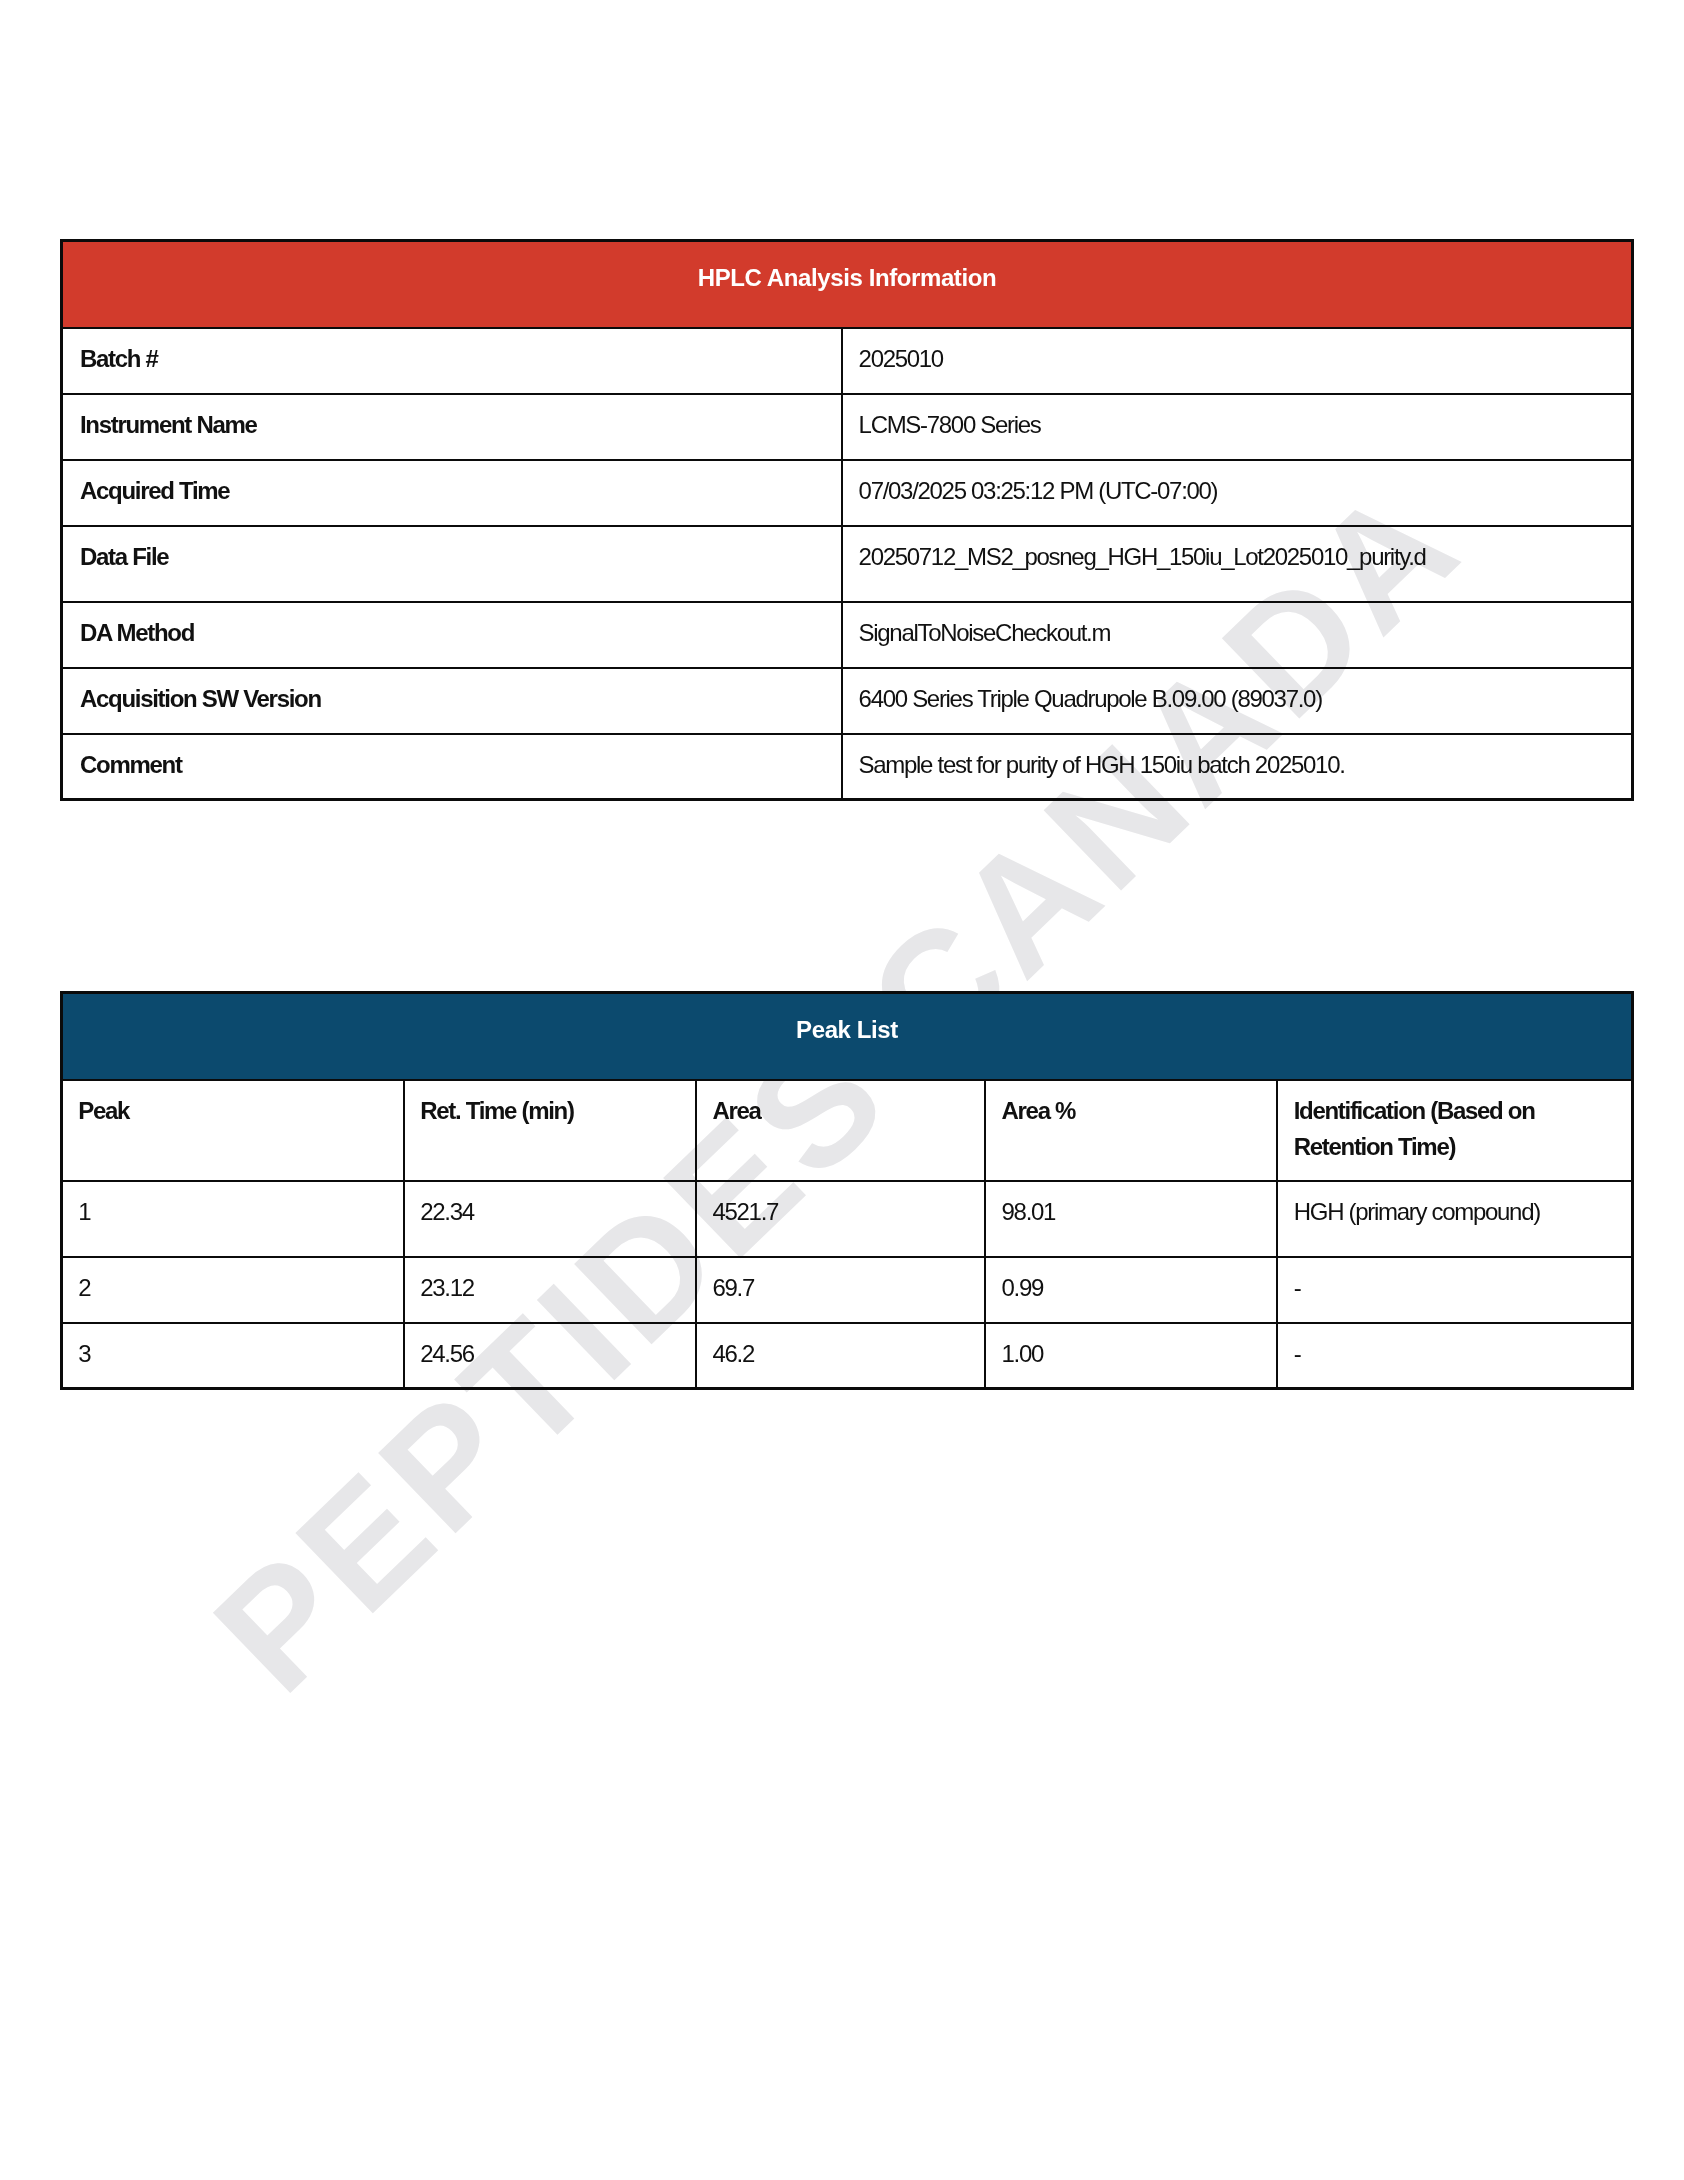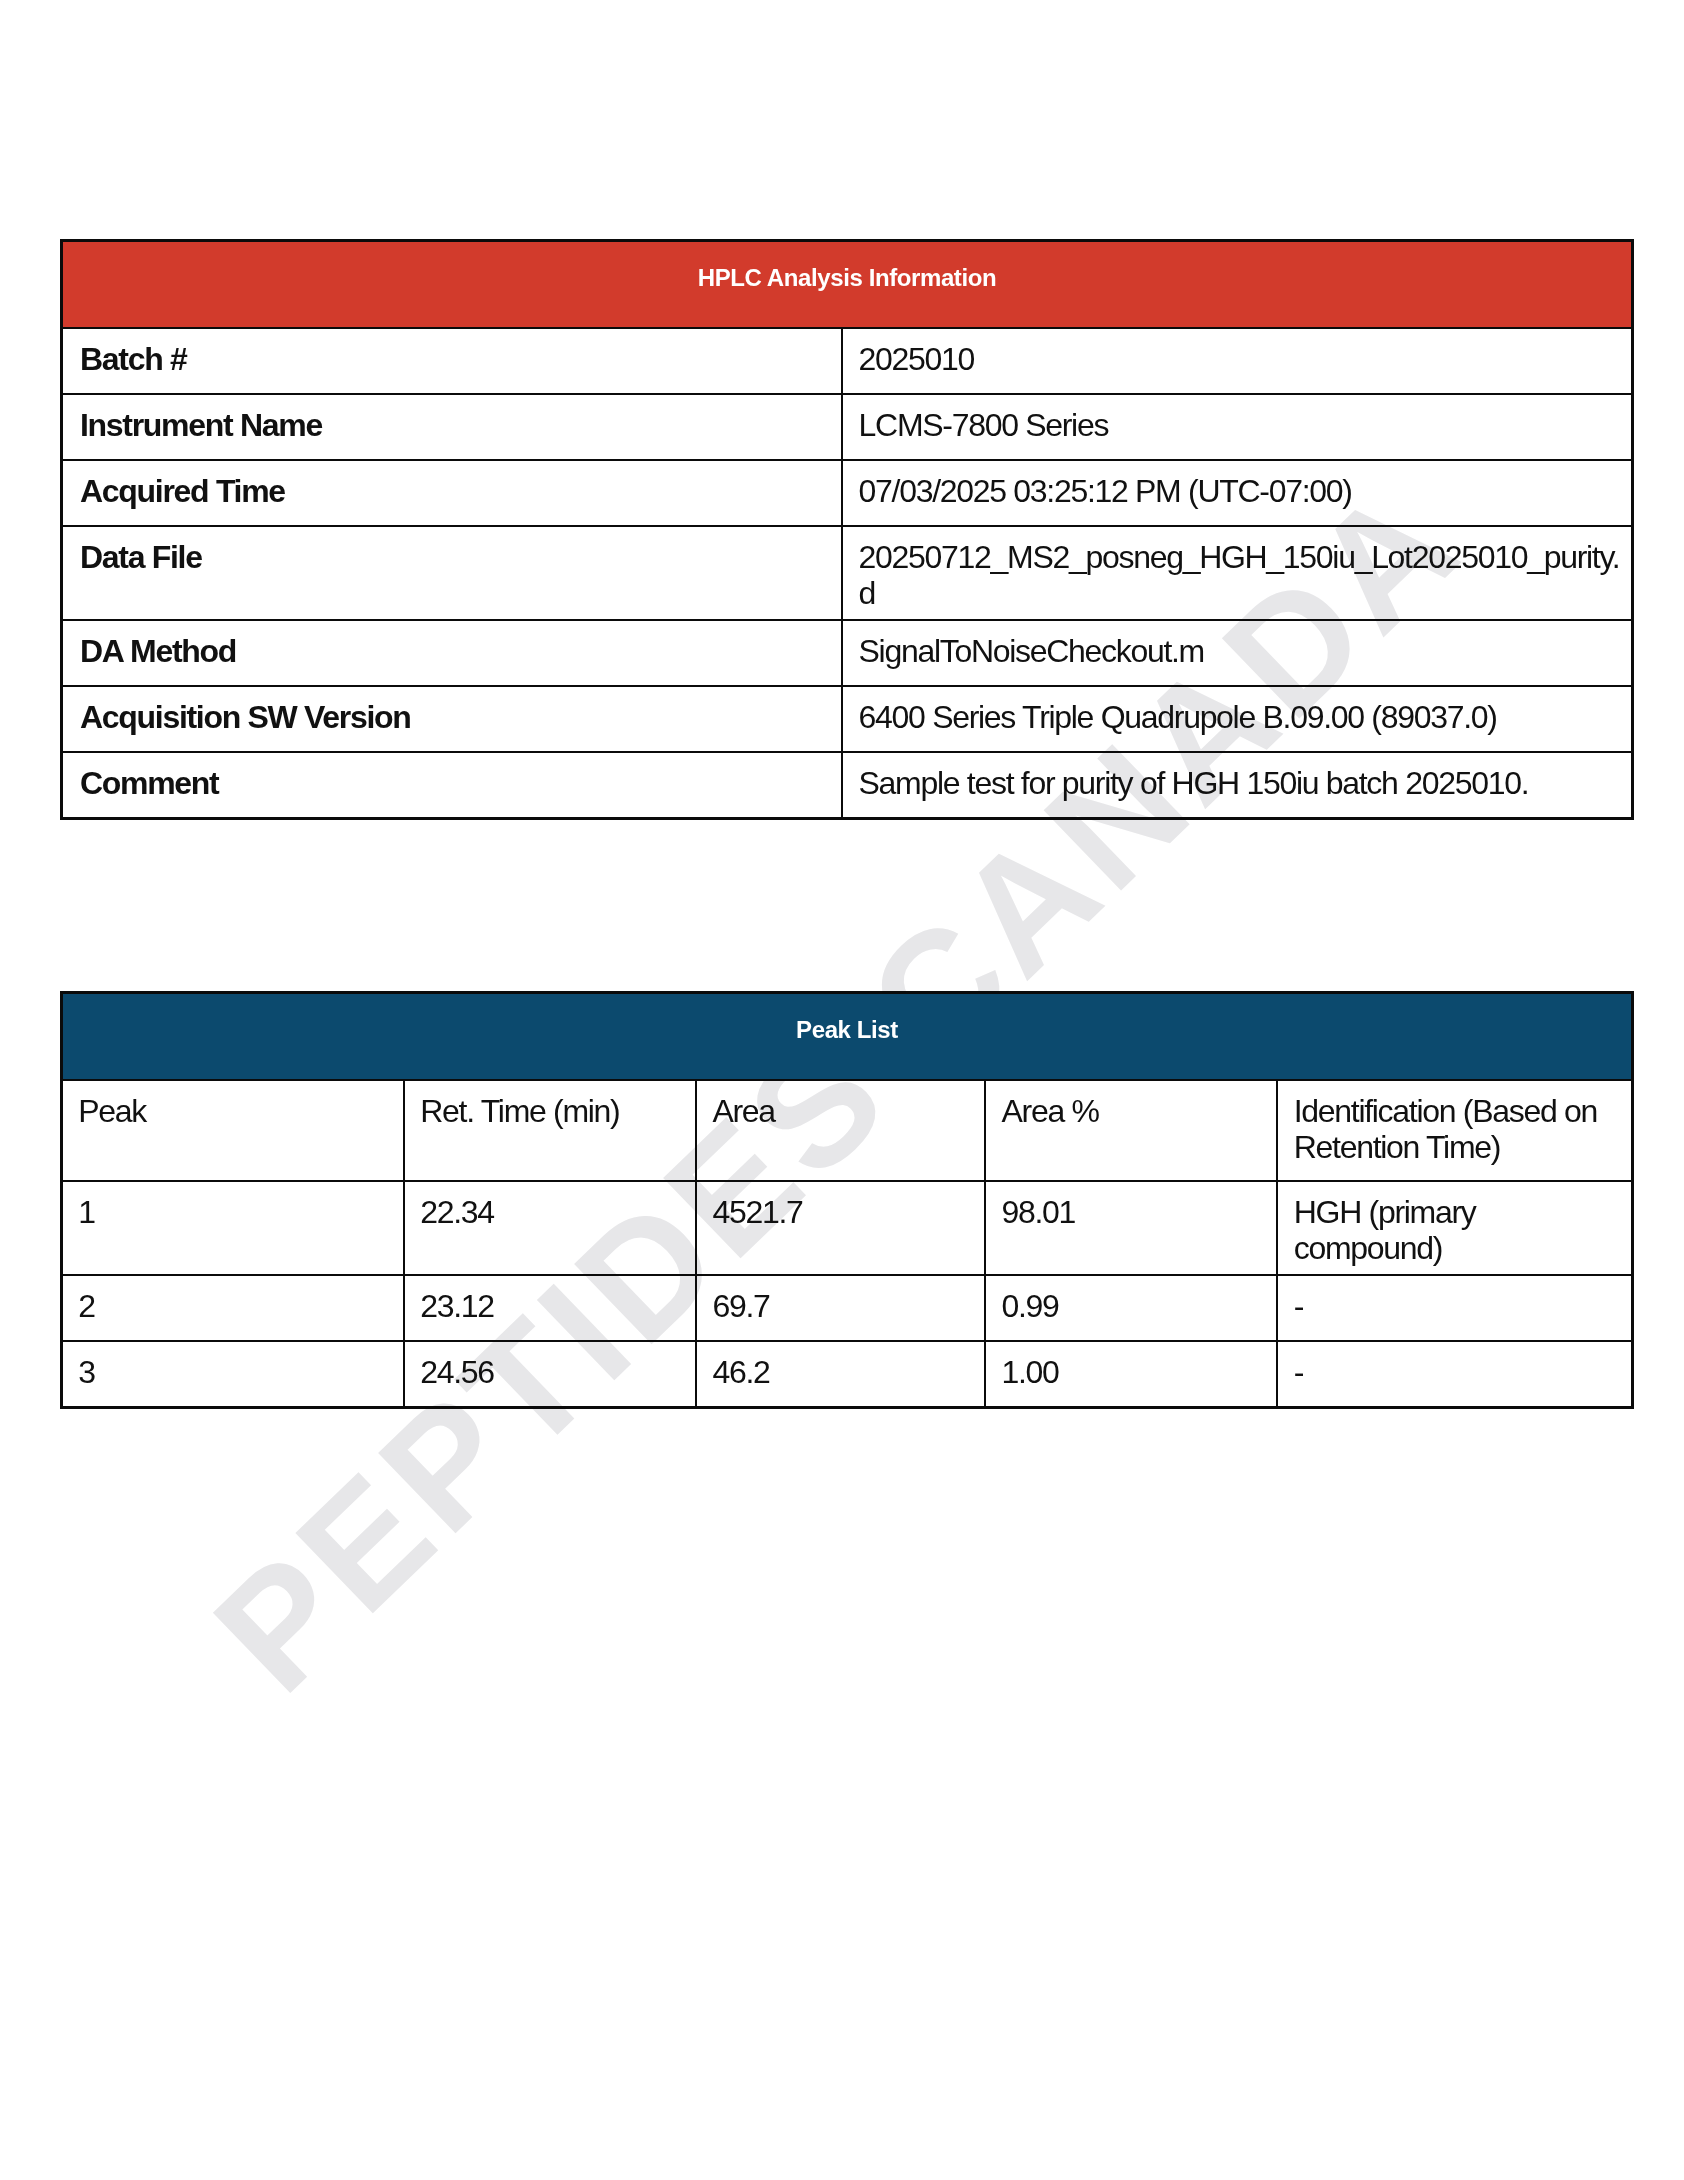--- a/index.html
+++ b/index.html
@@ -29,21 +29,21 @@
   #peak-wrap { top: 991px; }
   table {
     width: 100%;
     border-collapse: collapse;
     table-layout: fixed;
     border: 3.4px solid #0b0b0b;
   }
   th, td {
     border: 2.6px solid #0b0b0b;
     vertical-align: top;
-    font-size: 32px;
+    font-size: 24px;
     line-height: 36px;
     letter-spacing: -1.3px;
     color: #111111;
     overflow: hidden;
     box-sizing: border-box;
   }
   th.band {
     height: 87px;
     background: #d23b2c;
     color: #ffffff;
@@ -60,21 +60,21 @@
   tr.h118 { height: 101px; }
   td.lbl {
     font-weight: bold;
     padding: 12px 8.5px 8.5px 17px;
   }
   td.val {
     padding: 12px 10.2px 8.5px 15.3px;
   }
   td.break { word-break: break-all; }
   th.colhead {
-    font-weight: normal;
+    font-weight: bold;
     text-align: left;
     padding: 12px 10.2px 8.5px 15.3px;
   }
   td.cell {
     padding: 12px 10.2px 8.5px 15.3px;
   }
 </style>
 </head>
 <body>
 

